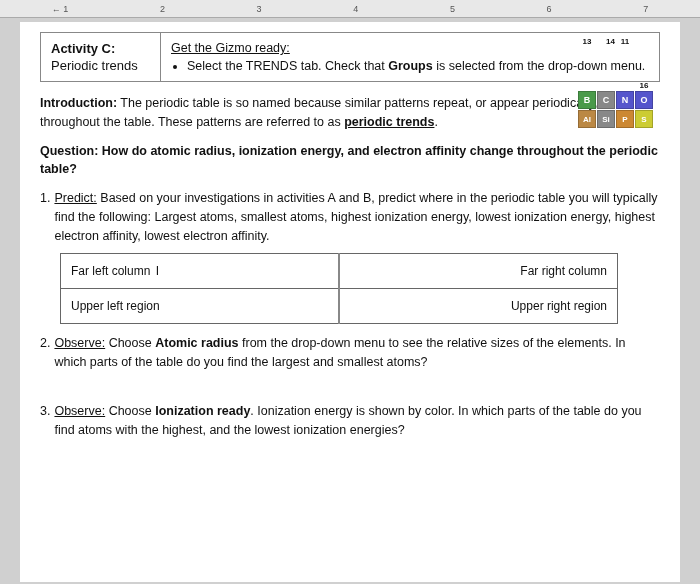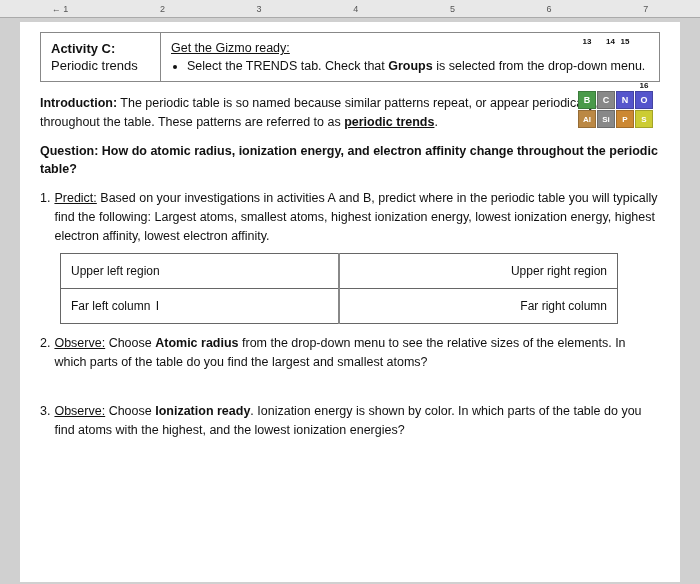--- a/index.html
+++ b/index.html
@@ -147,21 +147,21 @@
     <div class="activity-right">
       <div style="font-size:12.5px; text-decoration:underline; margin-bottom:4px;">Get the Gizmo ready:</div>
       <ul>
         <li>Select the TRENDS tab. Check that <strong>Groups</strong> is selected from the drop-down menu.</li>
       </ul>
 
       <div style="position:absolute; top:4px; right:6px;">
         <div style="display:flex; gap:1px; font-size:8px; font-weight:bold; margin-bottom:1px; margin-left:0px; justify-content:flex-start;">
           <span style="width:18px;text-align:center;">13</span>
           <span style="width:18px;text-align:right;">14</span>
-          <span style="width:18px;text-align:center;">15</span>
+          <span style="width:18px;text-align:center;">11</span>
           <span style="width:18px;text-align:center;margin-top:44px;">16</span>
         </div>
         <div style="display:flex; gap:1px; margin-bottom:1px;">
           <div style="width:18px;height:18px;background:#4a9a4a;display:flex;align-items:center;justify-content:center;font-size:9px;font-weight:bold;color:#fff;border:1px solid rgba(0,0,0,0.2);">B</div>
           <div style="width:18px;height:18px;background:#888888;display:flex;align-items:center;justify-content:center;font-size:9px;font-weight:bold;color:#fff;border:1px solid rgba(0,0,0,0.2);">C</div>
           <div style="width:18px;height:18px;background:#5555cc;display:flex;align-items:center;justify-content:center;font-size:9px;font-weight:bold;color:#fff;border:1px solid rgba(0,0,0,0.2);">N</div>
           <div style="width:18px;height:18px;background:#5555cc;display:flex;align-items:center;justify-content:center;font-size:9px;font-weight:bold;color:#fff;border:1px solid rgba(0,0,0,0.2);">O</div>
         </div>
         <div style="display:flex; gap:1px;">
           <div style="width:18px;height:18px;background:#bb8844;display:flex;align-items:center;justify-content:center;font-size:8px;font-weight:bold;color:#fff;border:1px solid rgba(0,0,0,0.2);">Al</div>
@@ -185,33 +185,33 @@
   <div class="numbered-item">
     <div style="display:flex; gap:4px; align-items:baseline;">
       <span>1.</span>
       <span><span style="text-decoration:underline;">Predict:</span><span> Based on your investigations in activities A and B, predict where in the periodic table you will typically find the following: Largest atoms, smallest atoms, highest ionization energy, lowest ionization energy, highest electron affinity, lowest electron affinity.</span></span>
     </div>
 
     <table class="predict-table">
       <tbody>
           <tr>
         <td>
-          <span>Upper left region</span>
+          <span>Far left column</span>
+          <span class="cursor-i">I</span>
         </td>
         <td class="right-align">
-          <span>Upper right region</span>
+          <span>Far right column</span>
         </td>
       </tr>
       <tr>
         <td>
-          <span>Far left column</span>
-          <span class="cursor-i">I</span>
+          <span>Upper left region</span>
         </td>
         <td class="right-align">
-          <span>Far right column</span>
+          <span>Upper right region</span>
         </td>
       </tr>
     </tbody>
       </table>
   </div>
 
   <div class="numbered-item">
     <div style="display:flex; gap:4px; align-items:baseline;">
       <span>2.</span>
       <span><span style="text-decoration:underline;">Observe:</span><span> Choose <strong>Atomic radius</strong> from the drop-down menu to see the relative sizes of the elements. In which parts of the table do you find the largest and smallest atoms?</span></span>

